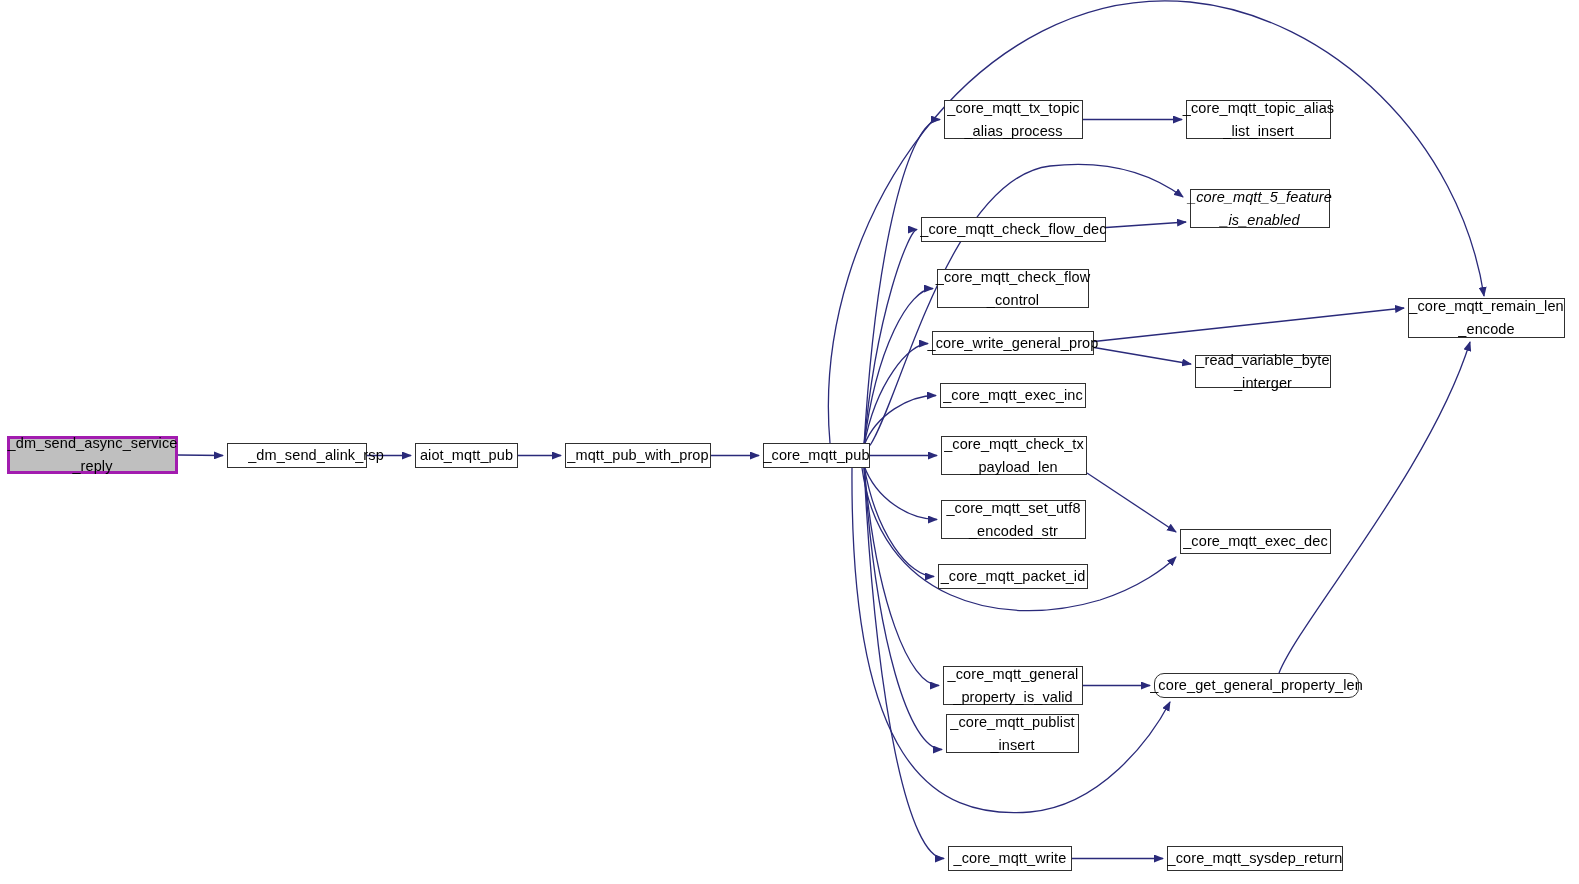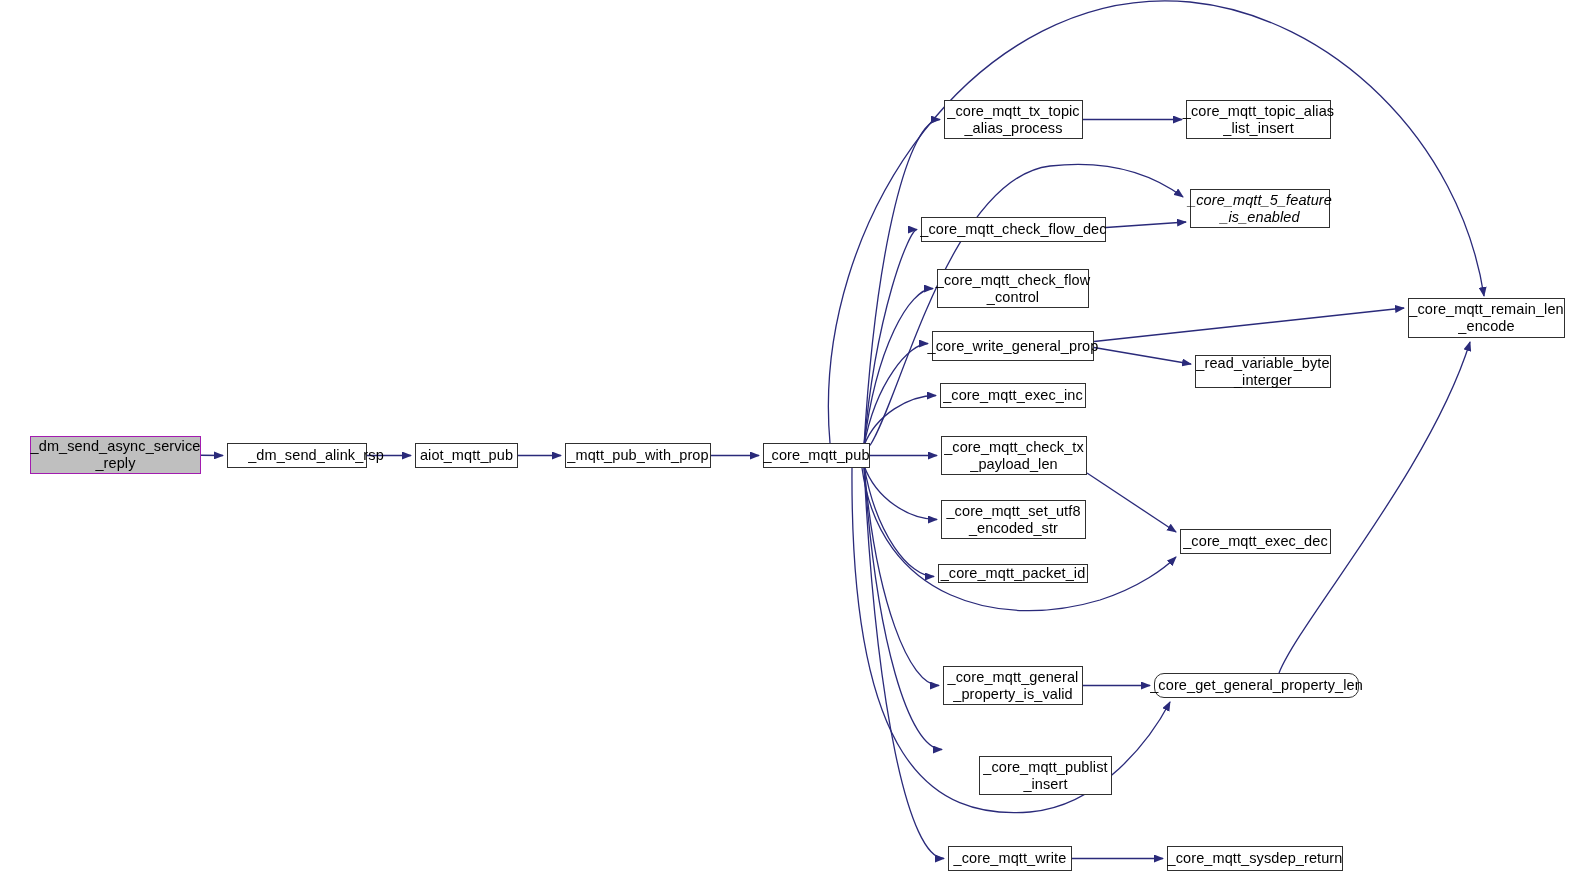--- a/index.html
+++ b/index.html
@@ -26,30 +26,29 @@
   .node {
     position: absolute;
     box-sizing: border-box;
     border: 1px solid #303030;
     background: #ffffff;
     display: flex;
     align-items: center;
     justify-content: center;
     text-align: center;
     font-size: 14.5px;
-    line-height: 17px;
+    line-height: 23px;
     color: #000000;
     white-space: pre;
     z-index: 2;
     letter-spacing: 0.1px;
   }
   .node.highlight {
     background: #bfbfbf;
-    border: 1px solid #a21caf;
-    margin-left: 23px;
+    border: 3px solid #a21caf;
   }
   .node span { display: block; }
 </style>
 </head>
 <body>
 
 <div id="canvas">
 
   <svg id="edges" viewBox="0 0 1579 884" xmlns="http://www.w3.org/2000/svg">
     <defs>
@@ -97,34 +96,34 @@
       <div class="node" style="left: 763px; top: 443px; width: 107px; height: 25px;"><span>_core_mqtt_pub</span></div>
       <div class="node" style="left: 944px; top: 100px; width: 139px; height: 39px;"><span>_core_mqtt_tx_topic
 _alias_process</span></div>
       <div class="node" style="left: 1186px; top: 100px; width: 145px; height: 39px;"><span>_core_mqtt_topic_alias
 _list_insert</span></div>
       <div class="node" style="left: 921px; top: 217px; width: 185px; height: 25px;"><span>_core_mqtt_check_flow_dec</span></div>
       <div class="node" style="left: 1190px; top: 189px; width: 140px; height: 39px; font-style: italic;"><span>_core_mqtt_5_feature
 _is_enabled</span></div>
       <div class="node" style="left: 937px; top: 269px; width: 152px; height: 39px;"><span>_core_mqtt_check_flow
 _control</span></div>
-      <div class="node" style="left: 932px; top: 331px; width: 162px; height: 30px;"><span>_core_write_general_prop</span></div>
+      <div class="node" style="left: 932px; top: 331px; width: 162px; height: 24px;"><span>_core_write_general_prop</span></div>
       <div class="node" style="left: 1195px; top: 355px; width: 136px; height: 33px;"><span>_read_variable_byte
 _interger</span></div>
       <div class="node" style="left: 940px; top: 383px; width: 146px; height: 25px;"><span>_core_mqtt_exec_inc</span></div>
       <div class="node" style="left: 941px; top: 436px; width: 146px; height: 39px;"><span>_core_mqtt_check_tx
 _payload_len</span></div>
       <div class="node" style="left: 941px; top: 500px; width: 145px; height: 39px;"><span>_core_mqtt_set_utf8
 _encoded_str</span></div>
-      <div class="node" style="left: 938px; top: 564px; width: 150px; height: 19px;"><span>_core_mqtt_packet_id</span></div>
+      <div class="node" style="left: 938px; top: 564px; width: 150px; height: 25px;"><span>_core_mqtt_packet_id</span></div>
       <div class="node" style="left: 1180px; top: 529px; width: 151px; height: 25px;"><span>_core_mqtt_exec_dec</span></div>
       <div class="node" style="left: 943px; top: 666px; width: 140px; height: 39px;"><span>_core_mqtt_general
 _property_is_valid</span></div>
       <div class="node" style="left: 1154px; top: 673px; width: 205px; height: 25px; border-radius: 10px;"><span>_core_get_general_property_len</span></div>
-      <div class="node" style="left: 946px; top: 756px; width: 133px; height: 39px; margin-left: 33px;"><span>_core_mqtt_publist
+      <div class="node" style="left: 946px; top: 714px; width: 133px; height: 39px;"><span>_core_mqtt_publist
 _insert</span></div>
       <div class="node" style="left: 948px; top: 846px; width: 124px; height: 25px;"><span>_core_mqtt_write</span></div>
       <div class="node" style="left: 1167px; top: 846px; width: 176px; height: 25px;"><span>_core_mqtt_sysdep_return</span></div>
       <div class="node" style="left: 1408px; top: 298px; width: 157px; height: 40px;"><span>_core_mqtt_remain_len
 _encode</span></div>
     </div>
 
 </div>
 
 </body></html>

